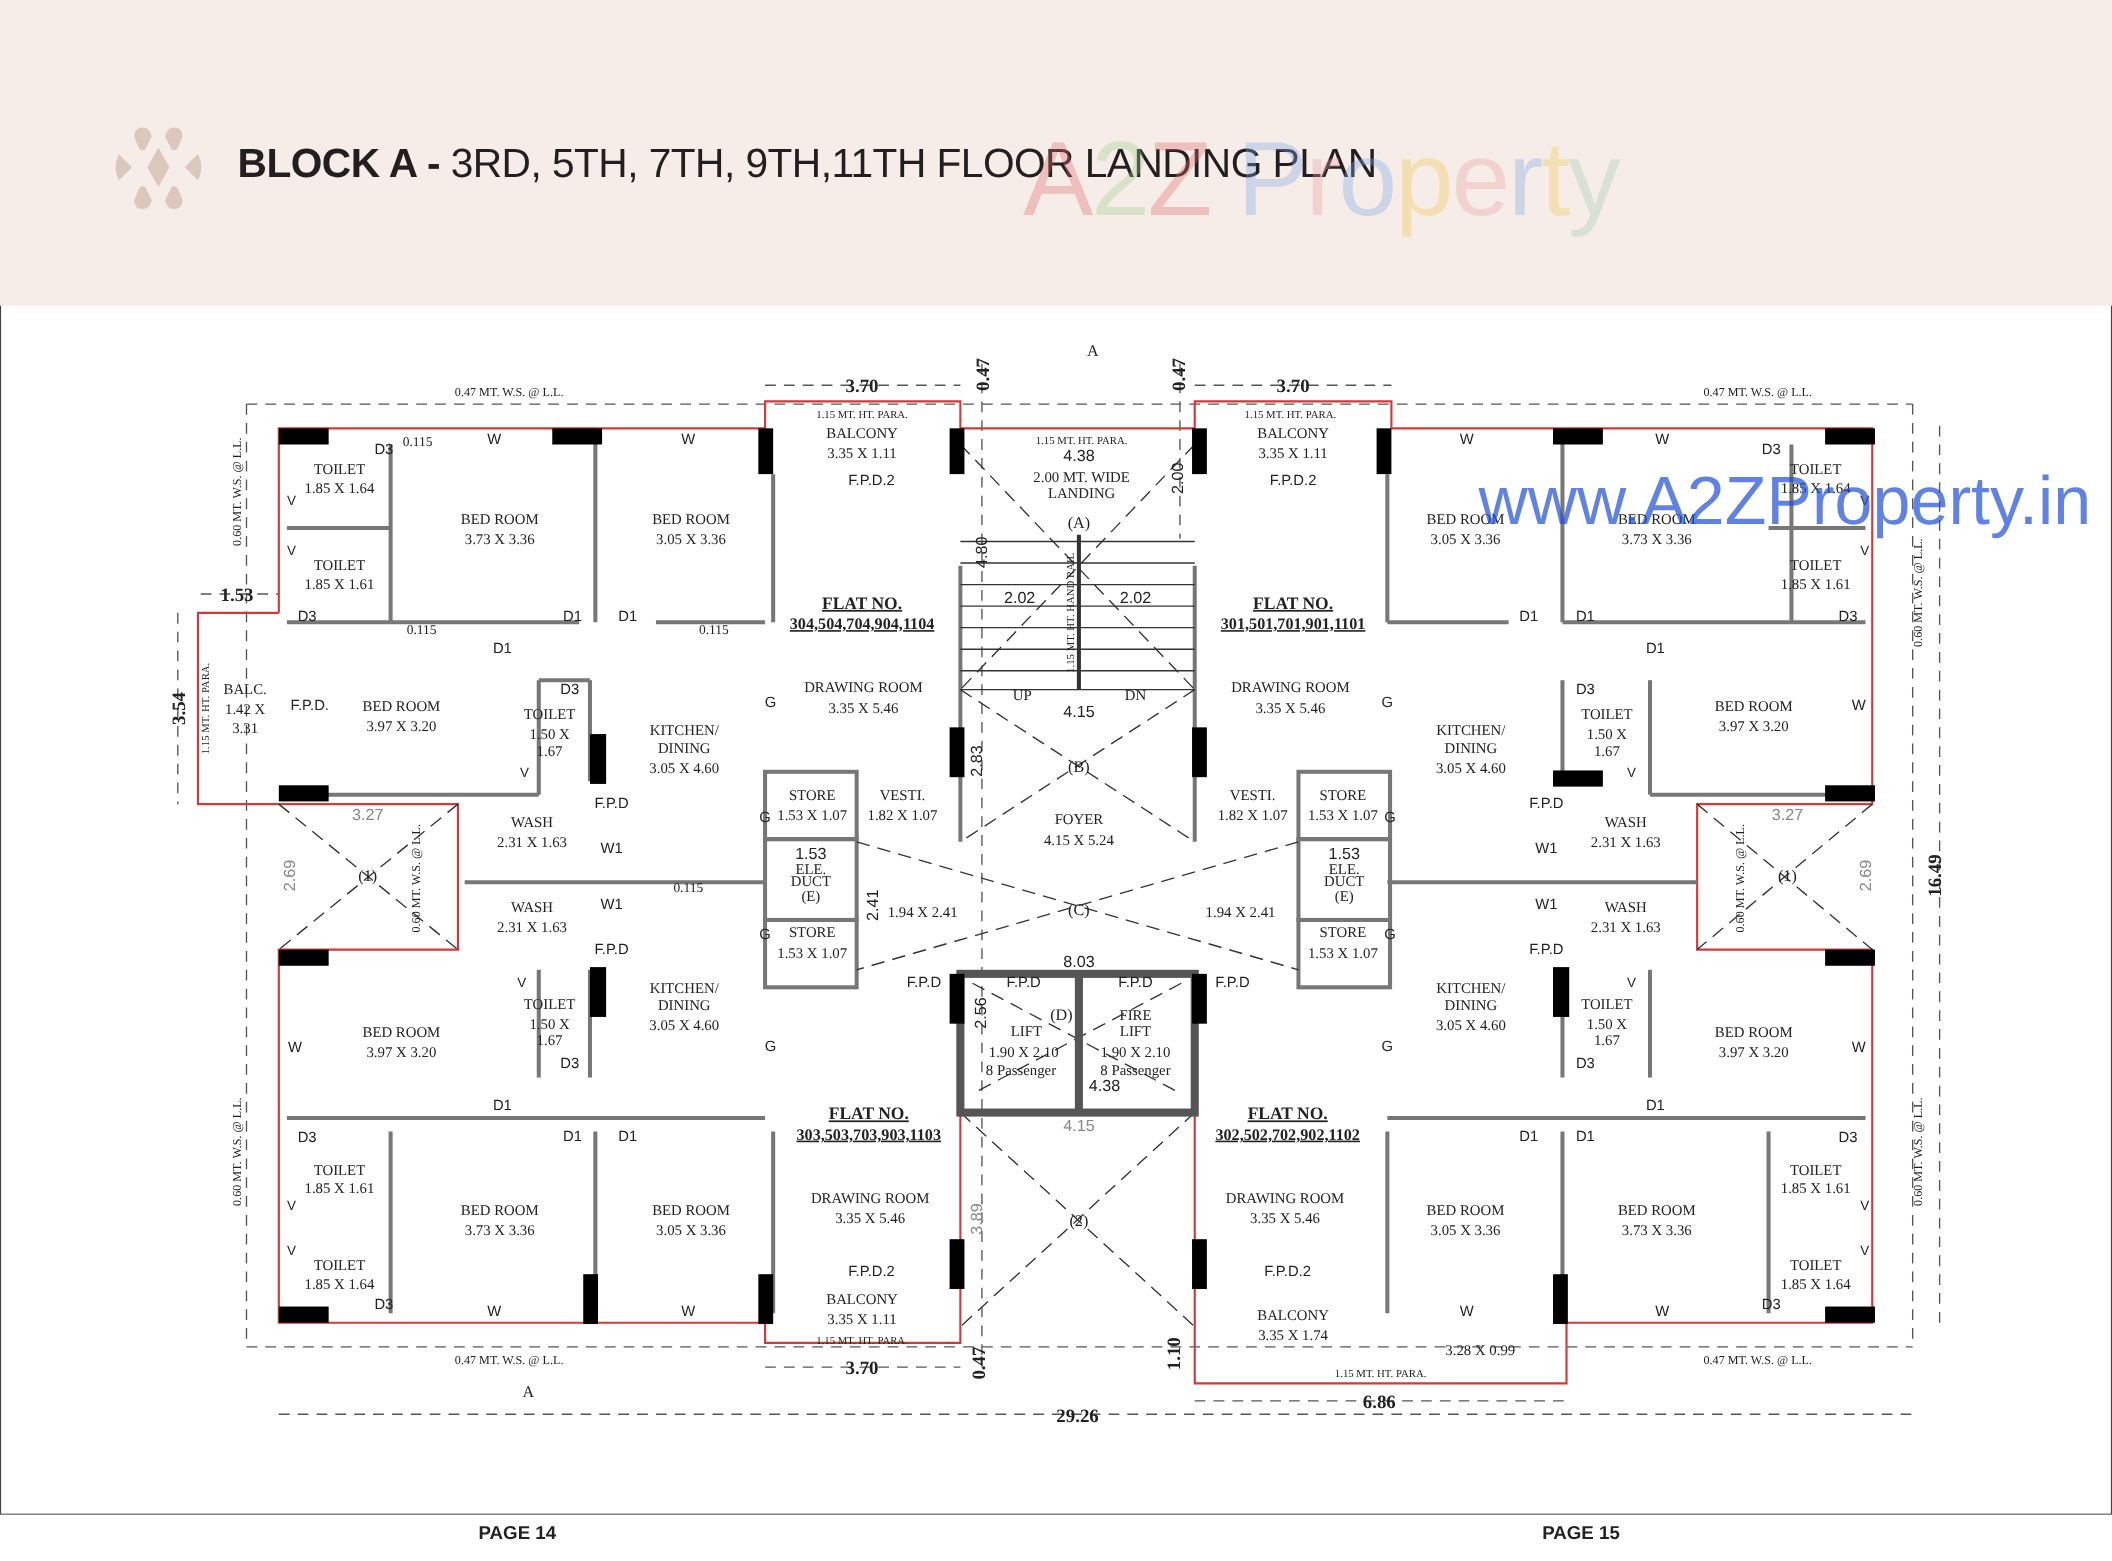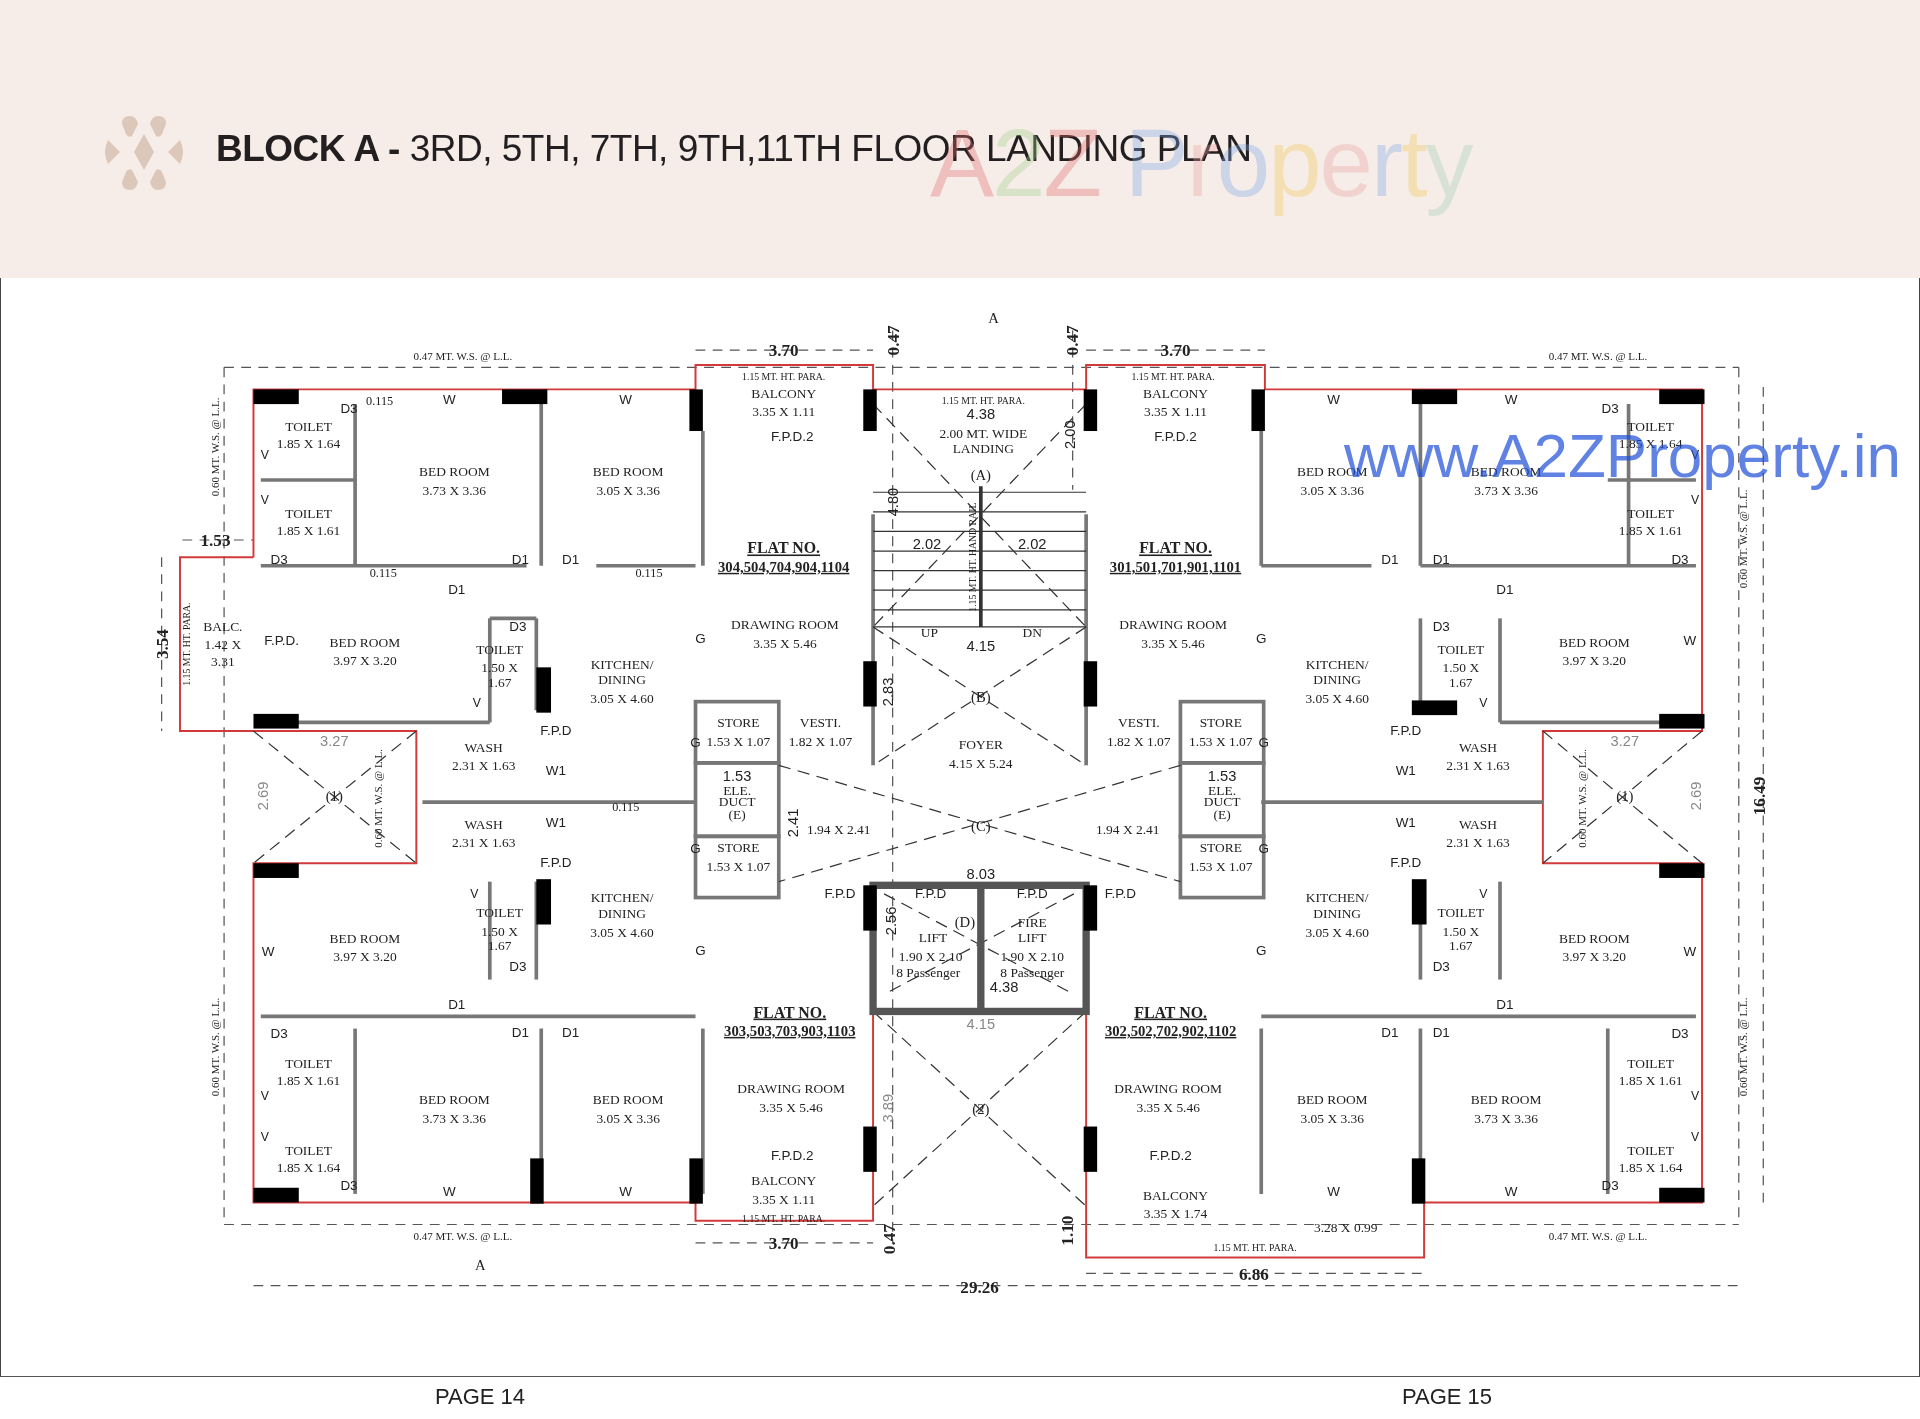--- a/index.html
+++ b/index.html
@@ -5,21 +5,21 @@
   html,body{margin:0;padding:0;background:#fff;}
   body{width:1920px;height:1419px;position:relative;overflow:hidden;font-family:"Liberation Sans",sans-serif;}
   .header{position:absolute;left:0;top:0;width:1920px;height:278px;background:#f6ede9;}
   .logo{position:absolute;left:100px;top:112px;width:88px;height:82px;}
   .title{position:absolute;left:216px;top:128px;font-size:37px;color:#231f20;white-space:nowrap;letter-spacing:-0.5px;}
   .title b{font-weight:bold;}
   .title span.light{font-weight:normal;}
   .wm-head{position:absolute;left:930px;top:108px;font-size:96px;font-weight:normal;white-space:nowrap;letter-spacing:-2px;opacity:.35;}
   .plan-frame{position:absolute;left:0;top:278px;width:1918px;height:1098px;border-left:1px solid #444;border-right:1px solid #444;border-bottom:2px solid #555;}
   .footer{position:absolute;left:0;top:1377px;width:1920px;height:42px;background:#fff;}
-  .page{position:absolute;top:1384px;font-size:22px;font-weight:normal;color:#222;}
+  .page{position:absolute;top:1384px;font-size:17px;font-weight:bold;color:#222;}
   svg.plan{position:absolute;left:0;top:0;}
   .t{font-family:"Liberation Serif",serif;fill:#222;}
   .s{font-family:"Liberation Sans",sans-serif;fill:#222;}
   .wm-url{position:absolute;left:1344px;top:420px;font-size:62px;color:#1d4ed8;opacity:.7;white-space:nowrap;font-family:"Liberation Sans",sans-serif;}
 </style>
 </head>
 <body>
 
 <div class="header">
   <svg class="logo" viewBox="0 0 88 82">

